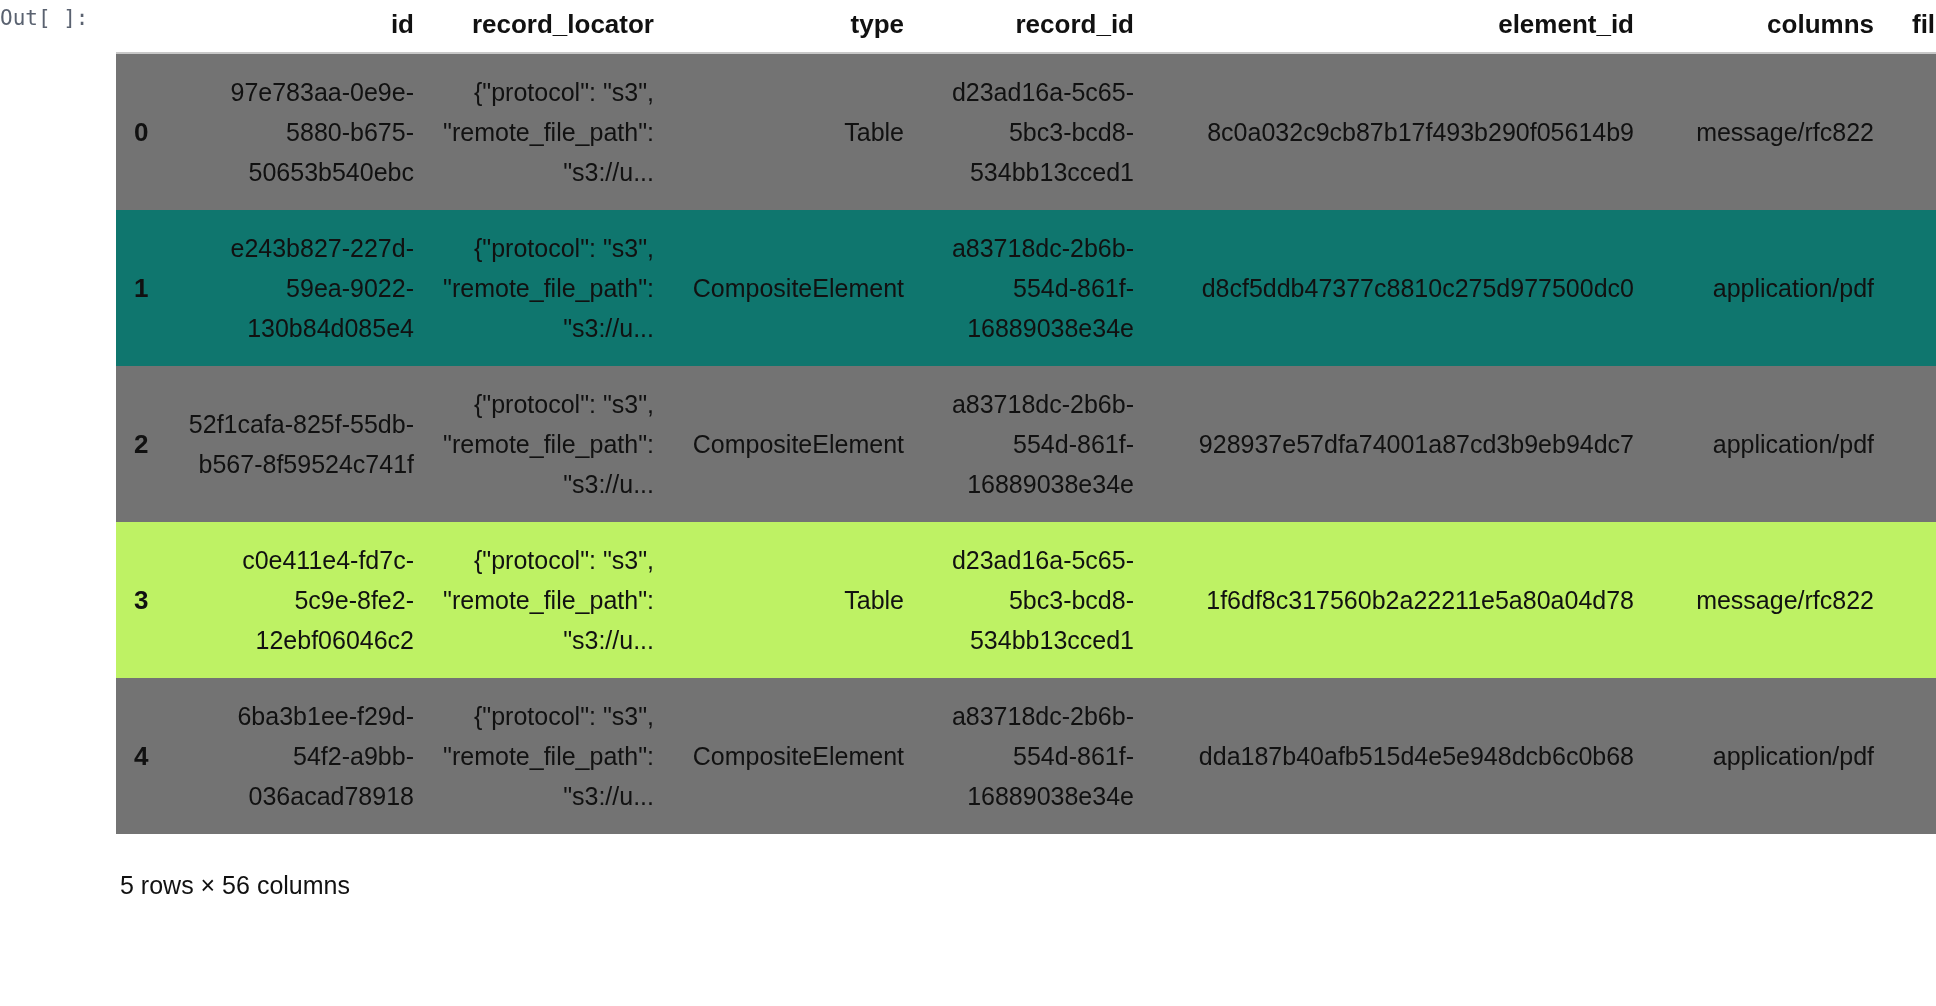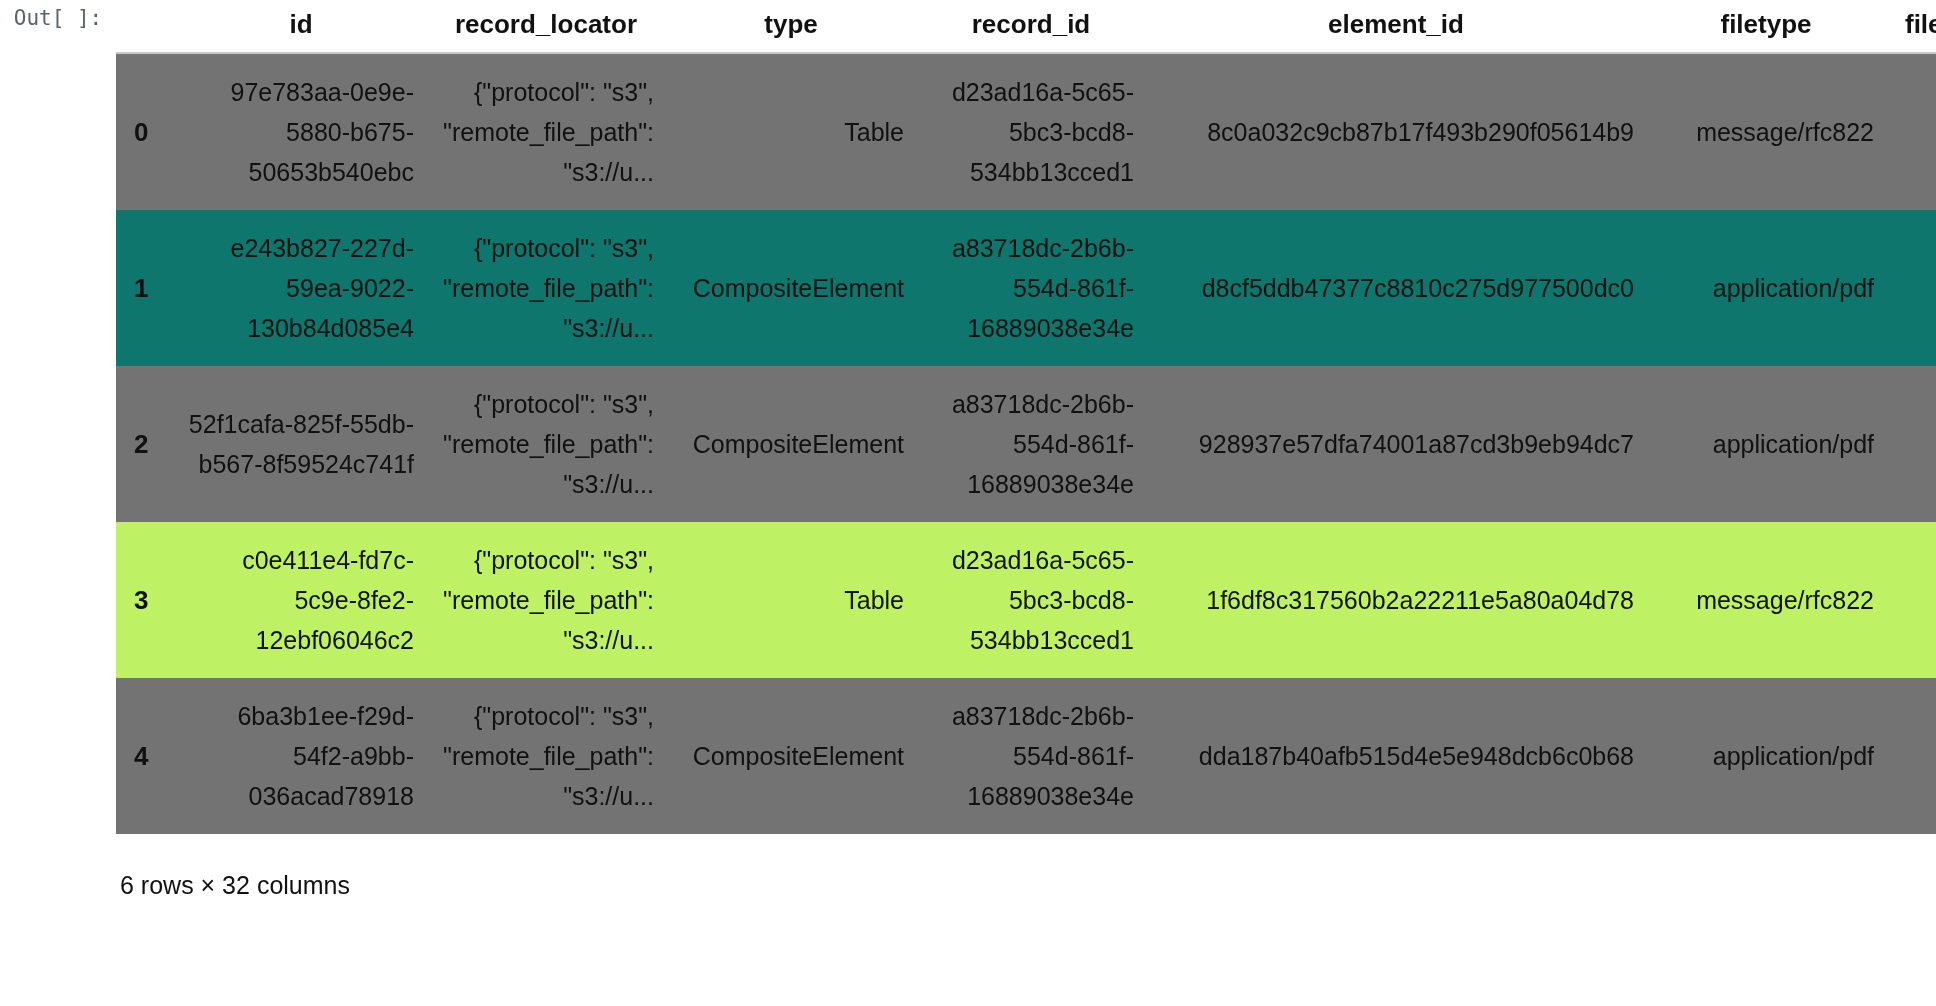--- a/index.html
+++ b/index.html
@@ -28,21 +28,20 @@
   .out-prompt {
     flex: 0 0 auto;
     width: 116px;
     box-sizing: border-box;
     font-family: "DejaVu Sans Mono", "Liberation Mono", monospace;
     font-size: 21px;
     line-height: 28px;
     color: #5a6270;
     white-space: pre;
     letter-spacing: 0px;
-    text-align: center;
   }
 
   .out-body {
     flex: 1 1 auto;
     min-width: 0;
     position: relative;
     overflow: hidden;
   }
 
   
@@ -51,21 +50,21 @@
     border-spacing: 0;
     table-layout: fixed;
     width: 1820px;
     font-size: 25px;
     line-height: 40px;
     color: #111111;
   }
 
   table.df thead th {
     font-weight: bold;
-    text-align: center;
+    text-align: right;
     vertical-align: bottom;
     padding: 0 12px 8px 12px;
     border-bottom: 2px solid #c8c8c8;
     white-space: nowrap;
     font-size: 26px;
   }
 
   table.df thead th.corner {
     border-bottom: 2px solid #c8c8c8;
   }
@@ -143,21 +142,21 @@
       </colgroup>
 
       <thead>
         <tr>
           <th class="corner"></th>
           <th>id</th>
           <th>record_locator</th>
           <th>type</th>
           <th>record_id</th>
           <th>element_id</th>
-          <th>filetype</th>
+          <th>columns</th>
           <th class="clip-col">file_</th>
         </tr>
       </thead>
 
       <tbody>
 
         <tr class="row-plain">
           <th class="rowidx">0</th>
           <td>97e783aa-0e9e-5880-b675-50653b540ebc</td>
           <td>{"protocol": "s3", "remote_file_path": "s3://u...</td>
@@ -208,16 +207,16 @@
           <td class="c-type-cell">CompositeElement</td>
           <td>a83718dc-2b6b-554d-861f-16889038e34e</td>
           <td>dda187b40afb515d4e5e948dcb6c0b68</td>
           <td>application/pdf</td>
           <td class="clip-col"></td>
         </tr>
 
       </tbody>
     </table>
 
-    <div class="footer">6 rows × 32 columns</div>
+    <div class="footer">5 rows × 56 columns</div>
 
   </div>
 </div>
 
 </body></html>

